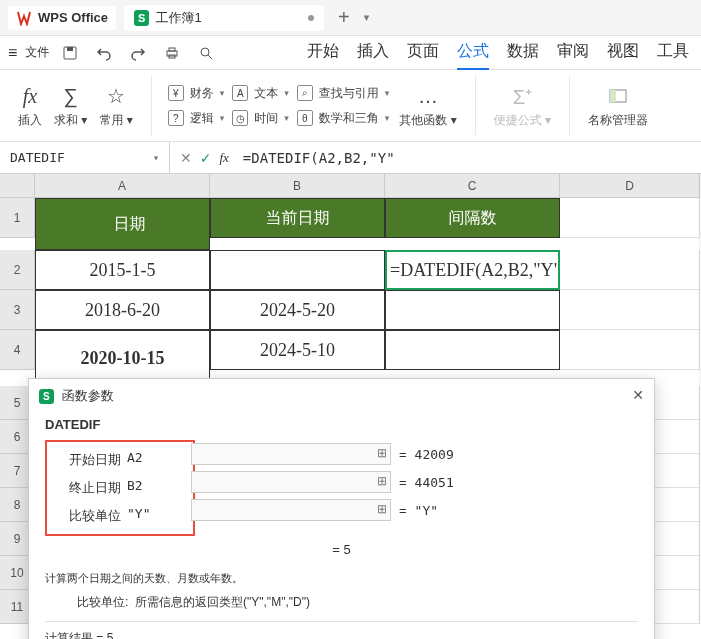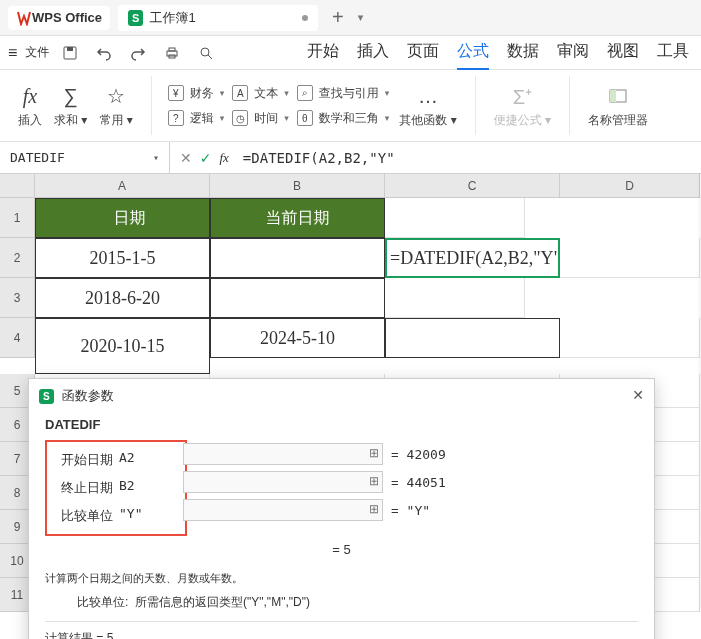--- a/index.html
+++ b/index.html
@@ -1,19 +1,19 @@
 <!DOCTYPE html>
 <html><head>
 <meta charset="utf-8">
 <style>
 * { box-sizing: border-box; margin: 0; padding: 0; font-family: "Microsoft YaHei", sans-serif; }
 body { font-size: 13px; color: #333; background: #fff; user-select: none; }
 
 .titlebar { display: flex; align-items: center; height: 36px; background: #f5f5f5; border-bottom: 1px solid #e0e0e0; padding: 0 8px; gap: 8px; }
-.titlebar .wps-logo { display: flex; align-items: flex-start; font-weight: bold; padding: 4px 8px; background: #fff; border-radius: 4px; }
+.titlebar .wps-logo { display: flex; align-items: flex-start; gap: 6px; font-weight: bold; padding: 4px 8px; background: #fff; border-radius: 4px; }
 .titlebar .doc-tab { display: flex; align-items: center; gap: 6px; padding: 4px 10px; background: #fff; border-radius: 4px; min-width: 200px; justify-content: space-between; }
 .titlebar .doc-tab .tab-left { display: flex; align-items: center; gap: 6px; }
 .titlebar .s-icon { background: #0f9d58; color: #fff; font-size: 11px; padding: 2px 4px; border-radius: 3px; font-weight: bold; }
 .titlebar .dot { width: 6px; height: 6px; background: #999; border-radius: 50%; }
 .titlebar .plus { font-size: 20px; color: #666; padding: 0 6px; cursor: pointer; }
 
 .menubar { display: flex; align-items: center; height: 34px; background: #fff; border-bottom: 1px solid #e0e0e0; padding-left: 8px; }
 .menubar .menu-left { display: flex; align-items: center; gap: 8px; }
 .menubar .hamburger { font-size: 16px; cursor: pointer; }
 .menubar .file-label { font-size: 12px; cursor: pointer; }
@@ -57,21 +57,21 @@
 .cell-cursor-border { position: absolute; inset: -1px; border: 2px solid #1a9e5c; pointer-events: none; }
 
 .dialog { position: absolute; left: 28px; top: 378px; width: 627px; background: #fff; border: 1px solid #ccc; box-shadow: 0 4px 16px rgba(0,0,0,0.2); }
 .dialog-title { display: flex; align-items: center; gap: 8px; padding: 8px 10px; font-size: 13px; }
 .dialog-title .s-icon { background: #0f9d58; color: #fff; font-size: 10px; padding: 2px 4px; border-radius: 3px; font-weight: bold; }
 .dialog-close { position: absolute; top: 8px; right: 10px; cursor: pointer; font-size: 14px; color: #555; }
 .dialog-body { padding: 4px 16px 8px 16px; }
 .func-name { font-size: 13px; font-weight: bold; margin-bottom: 8px; }
 .params-box { border: 2px solid #e74c3c; padding: 4px 6px; display: inline-block; vertical-align: top; }
 .param-row { display: flex; align-items: center; height: 28px; gap: 6px; }
-.param-row .plabel { width: 60px; text-align: right; font-size: 13px; }
+.param-row .plabel { width: 60px; text-align: right; font-size: 13px; margin-left: 8px; }
 .param-row .pinput { width: 60px; height: 20px; border: none; font-size: 13px; font-family: Consolas, monospace; }
 .field-row { display: flex; align-items: center; height: 28px; }
 .field-input-wrap { width: 200px; position: relative; }
 .field-input { width: 100%; height: 22px; border: 1px solid #ccc; background: #f9f9f9; }
 .field-picker { position: absolute; right: 4px; top: 3px; font-size: 12px; color: #777; cursor: pointer; }
 .field-eq { margin: 0 8px; font-size: 13px; }
 .field-val { font-size: 13px; font-family: Consolas, monospace; }
 .result-eq { text-align: center; padding: 6px 0; font-size: 13px; }
 .desc-text { font-size: 11px; margin: 8px 0; }
 .desc-sub { font-size: 12px; margin-left: 32px; }
@@ -239,46 +239,48 @@
   <div style="display:flex;">
     <div class="corner"></div>
     <div class="col-header" style="width:175px;">A</div>
     <div class="col-header" style="width:175px;">B</div>
     <div class="col-header" style="width:175px;">C</div>
     <div class="col-header" style="width:140px;">D</div>
   </div>
 
   <div class="row-container">
     <div class="row-header" style="height:40px;">1</div>
-    <div class="cell table-header-cell" style="width:175px;height:40px;padding-left:14px;">日期</div>
+    <div class="cell table-header-cell" style="width:175px;height:52px;padding-left:14px;">日期</div>
     <div class="cell table-header-cell" style="width:175px;height:40px;">当前日期</div>
+    <div class="cell table-header-cell" style="width:175px;height:40px;">间隔数</div>
     <div class="cell" style="width:140px;height:40px;"></div>
   </div>
 
   <div class="row-container">
     <div class="row-header" style="height:40px;">2</div>
     <div class="cell table-cell" style="width:175px;height:40px;">2015-1-5</div>
     <div class="cell table-cell" style="width:175px;height:40px;"></div>
     <div class="cell table-cell active-cell" style="width:175px;height:40px;justify-content:flex-start;padding-left:4px;overflow:visible;position:relative;">
       <div class="cell-cursor-border"></div>
       <span class="inner-editing">=DATEDIF(A2,B2,"Y"</span>
     </div>
     <div class="cell" style="width:140px;height:40px;"></div>
   </div>
 
   <div class="row-container">
     <div class="row-header" style="height:40px;">3</div>
     <div class="cell table-cell" style="width:175px;height:40px;">2018-6-20</div>
+    <div class="cell table-cell" style="width:175px;height:40px;">2024-5-20</div>
     <div class="cell table-cell" style="width:175px;height:40px;"></div>
     <div class="cell" style="width:140px;height:40px;"></div>
   </div>
 
   <div class="row-container">
     <div class="row-header" style="height:40px;">4</div>
-    <div class="cell table-cell" style="width:175px;height:56px;">2020-10-15</div>
+    <div class="cell table-cell" style="width:175px;height:56px;font-weight:bold;">2020-10-15</div>
     <div class="cell table-cell" style="width:175px;height:40px;">2024-5-10</div>
     <div class="cell table-cell" style="width:175px;height:40px;"></div>
     <div class="cell" style="width:140px;height:40px;"></div>
   </div>
 
   <div class="row-container">
       <div class="row-header" style="height:34px;">5</div>
       <div class="cell" style="width:175px;height:34px;"></div>
       <div class="cell" style="width:175px;height:34px;"></div>
       <div class="cell" style="width:175px;height:34px;"></div>

